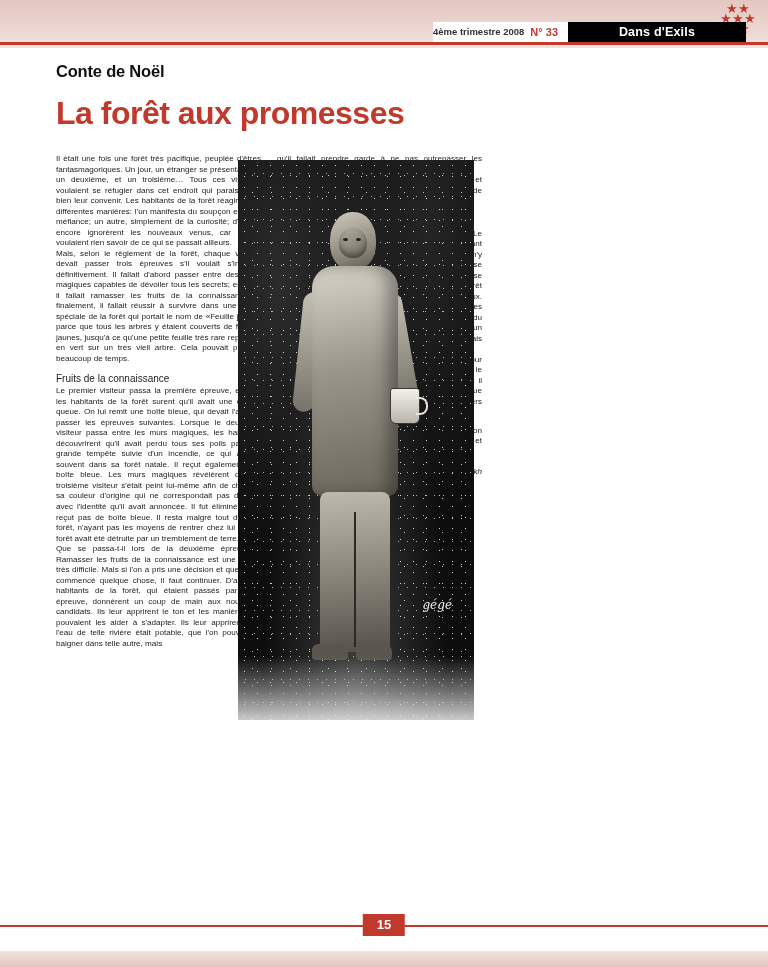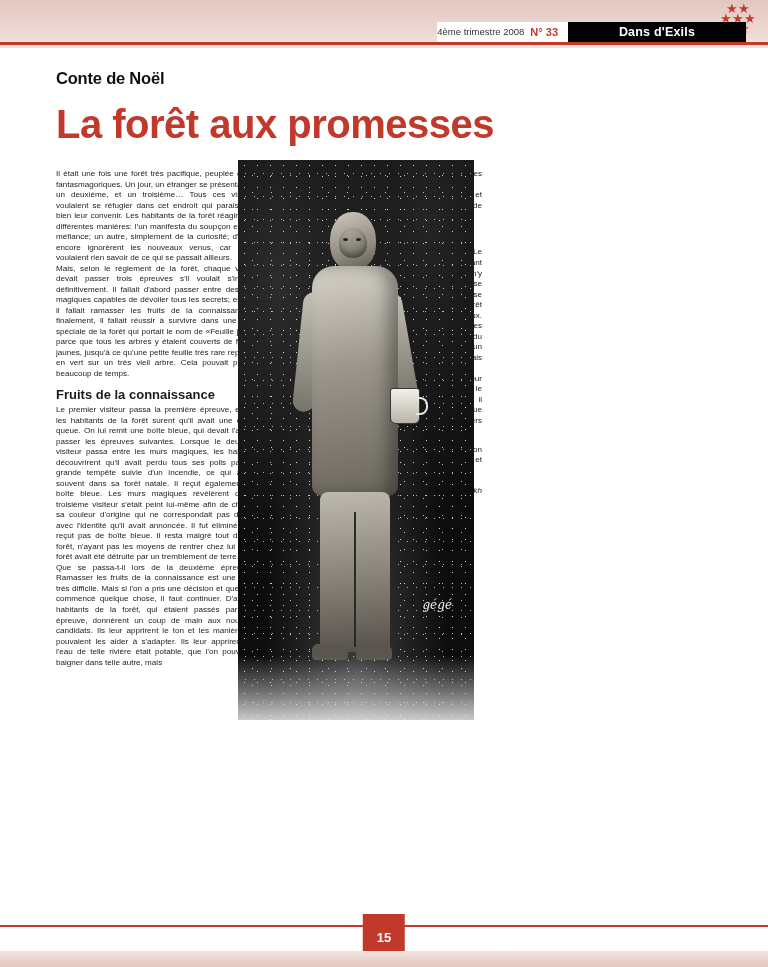--- a/index.html
+++ b/index.html
@@ -41,20 +41,21 @@
     color: #000;
     font-size: 9.5px;
     display: flex;
     align-items: center;
     gap: 6px;
     padding: 0 10px 0 0;
     line-height: 1;
   }
   .header-issue .issue-date {
     color: #333;
+    font-weight: bold;
   }
   .header-issue .issue-no {
     color: #c0392b;
     font-weight: bold;
     font-size: 11px;
     text-align: center;
   }
   .header-title {
     background: #000000;
     color: #ffffff;
@@ -94,33 +95,33 @@
   .logo-stars span:nth-child(2) { left: 24px; top: 0px; }
   .logo-stars span:nth-child(3) { left: 6px;  top: 10px; }
   .logo-stars span:nth-child(4) { left: 18px; top: 10px; }
   .logo-stars span:nth-child(5) { left: 30px; top: 10px; }
   .logo-stars span:nth-child(6) { left: 12px; top: 20px; }
   .logo-stars span:nth-child(7) { left: 24px; top: 20px; }
 
   
   .page-body {
     position: relative;
-    padding: 21px 56px 0 56px;
+    padding: 14px 56px 0 56px;
     height: 860px;
     box-sizing: border-box;
   }
   .kicker {
     font-size: 16.5px;
     font-weight: bold;
     color: #111;
     margin: 0 0 14px 0;
     letter-spacing: -0.2px;
   }
   .headline {
-    font-size: 40px;
+    font-size: 32px;
     font-weight: bold;
     color: #c0392b;
     margin: 4px 0 22px 0;
     letter-spacing: -0.5px;
   }
 
   .columns {
     position: relative;
     display: flex;
     gap: 16px;
@@ -131,22 +132,22 @@
   }
   .col {
     width: 205px;
     flex: 0 0 205px;
   }
   .col p {
     margin: 0;
   }
   .col p + p { margin-top: 0px; }
   .subhead {
-    font-weight: bold;
-    font-size: 13px;
+    font-weight: normal;
+    font-size: 10px;
     margin: 8px 0 1px 0;
   }
   .signature {
     text-align: right;
     font-style: italic;
     font-size: 8.1px;
     margin-top: 10px;
   }
   .col-right-top {
     min-height: 46px;
@@ -323,21 +324,21 @@
   }
   .footer-page {
     position: absolute;
     left: 50%;
     transform: translateX(-50%);
     top: 5px;
     background: #c0392b;
     color: #ffffff;
     font-weight: bold;
     font-size: 13px;
-    padding: 16px 14px;
+    padding: 3px 14px;
     line-height: 1.25;
   }
   .footer-band {
     position: absolute;
     left: 0; right: 0; bottom: 0;
     height: 16px;
     background: linear-gradient(180deg, #f2e2de 0%, #e3c6c0 100%);
   }
 </style>
 </head>

